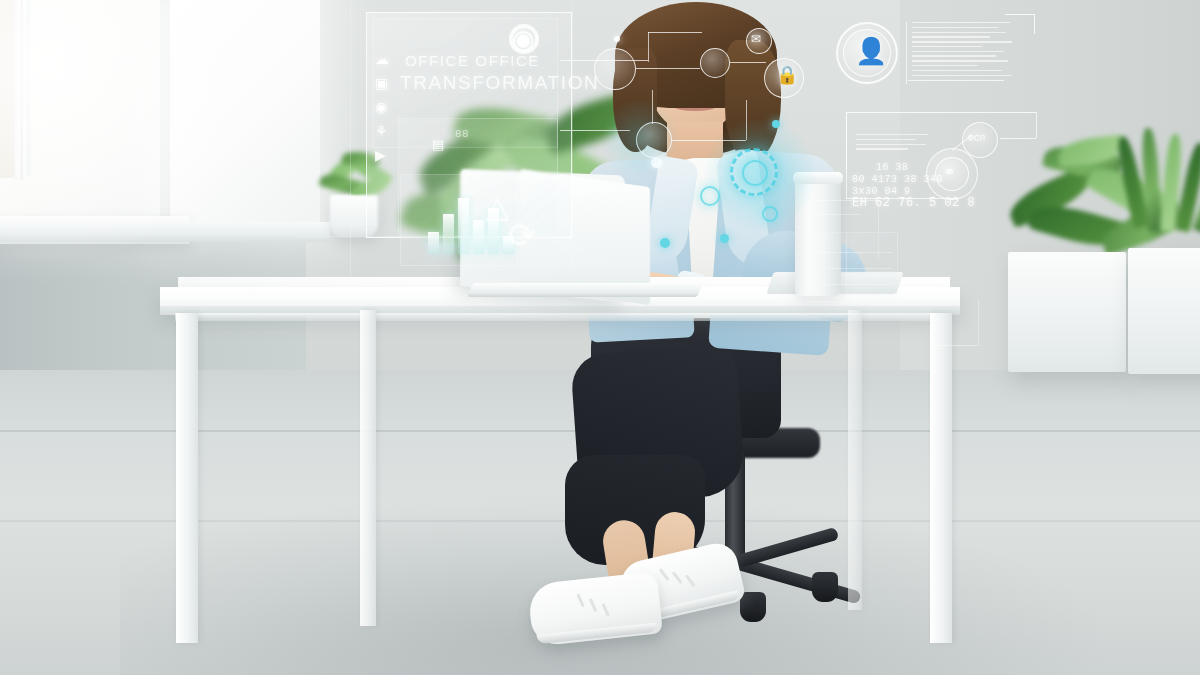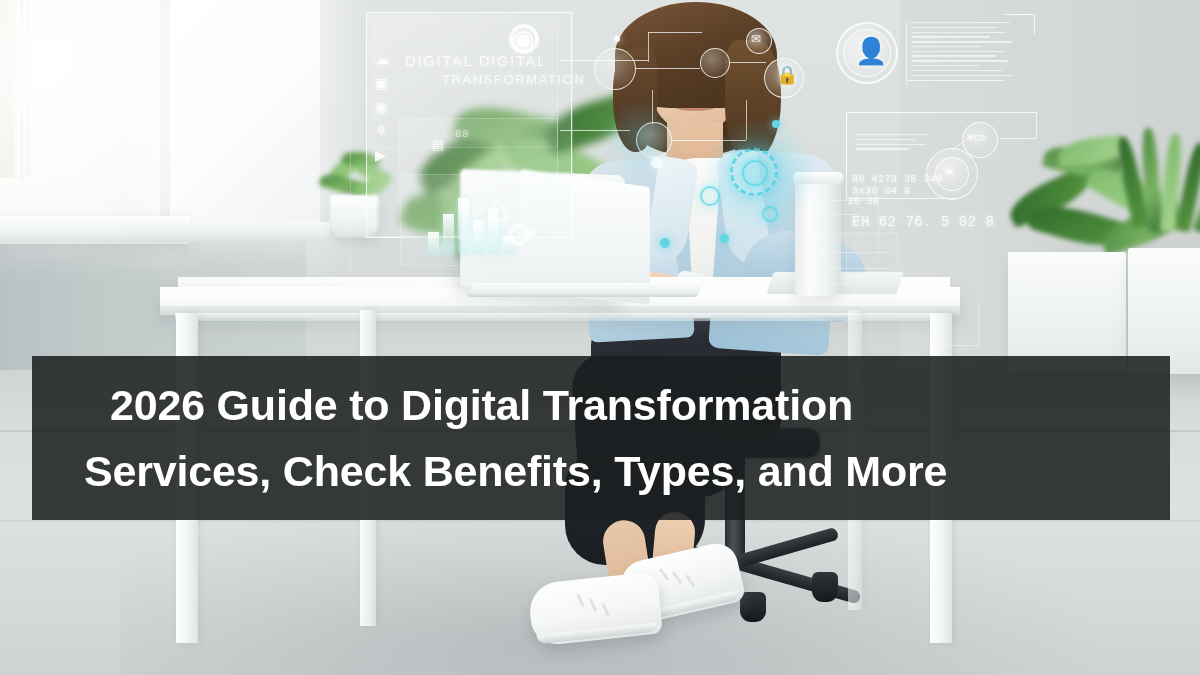--- a/index.html
+++ b/index.html
@@ -632,22 +632,22 @@
   <div class="tumbler"></div>
   <div class="tumbler-lid"></div>
 
   <div class="hud">
 
     <div class="hud-pane" style="left:366px;top:12px;width:206px;height:226px;"></div>
     <div class="hud-pane soft" style="left:372px;top:18px;width:186px;height:130px;opacity:.45;"></div>
     <div class="hud-pane soft" style="left:398px;top:118px;width:160px;height:120px;opacity:.5;"></div>
     <div class="hud-pane soft" style="left:400px;top:174px;width:118px;height:92px;opacity:.45;"></div>
 
-    <div class="hud-title" style="left:405px;top:52px;font-size:15px;">DIGITAL DIGITAL</div>
-    <div class="hud-title" style="left:400px;top:72px;font-size:13px;margin-left:42px;">TRANSFORMATION</div>
+    <div class="hud-title" style="left:405px;top:52px;font-size:15px;">OFFICE OFFICE</div>
+    <div class="hud-title" style="left:400px;top:72px;font-size:19px;">TRANSFORMATION</div>
 
     <div class="hud-ico" style="left:375px;top:52px;font-size:14px;">☁</div>
     <div class="hud-ico" style="left:375px;top:76px;font-size:14px;">▣</div>
     <div class="hud-ico" style="left:375px;top:100px;font-size:14px;">◉</div>
     <div class="hud-ico" style="left:375px;top:124px;font-size:14px;">⚘</div>
     <div class="hud-ico" style="left:375px;top:148px;font-size:14px;">▶</div>
 
     <div class="hud-ico" style="left:512px;top:26px;font-size:26px;">◉</div>
     <div class="hud-ring" style="left:509px;top:24px;width:30px;height:30px;border-width:4px;"></div>
 
@@ -726,24 +726,24 @@
     <div class="hud-vline" style="left:846px;top:112px;height:86px;"></div>
     <div class="hud-line" style="left:846px;top:198px;width:112px;"></div>
 
     <div class="hud-textblock" style="left:856px;top:134px;width:74px;">
       <i style="width:72px;"></i>
         <i style="width:60px;"></i>
         <i style="width:70px;"></i>
         <i style="width:52px;"></i>
     </div>
 
-    <div class="hud-num" style="left:847px;top:162px;font-size:10px;margin-top:34px;">16  38</div>
+    <div class="hud-num" style="left:876px;top:162px;font-size:10px;">16  38</div>
     <div class="hud-num" style="left:852px;top:174px;font-size:10px;">80 4173 38  349</div>
     <div class="hud-num" style="left:852px;top:186px;font-size:10px;">3x30   04  9</div>
-    <div class="hud-num" style="left:852px;top:214px;font-size:14px;font-family:Liberation Mono, monospace;">EH 62 76. 5 02 8</div>
+    <div class="hud-num" style="left:852px;top:196px;font-size:12px;font-family:Liberation Mono, monospace;">EH 62 76. 5 02 8</div>
 
     <div class="hud-ring" style="left:962px;top:122px;width:36px;height:36px;"></div>
     <div class="hud-num" style="left:968px;top:134px;font-size:9px;">ФСП</div>
     <div class="hud-ring" style="left:926px;top:148px;width:52px;height:52px;"></div>
     <div class="hud-ring" style="left:935px;top:157px;width:34px;height:34px;"></div>
     <div class="hud-ico" style="left:943px;top:164px;font-size:15px;">⚭</div>
     <div class="hud-line" style="left:952px;top:150px;width:26px;transform:rotate(-38deg);transform-origin:left center;"></div>
 
     <div class="hud-bracket" style="left:930px;top:318px;width:48px;height:28px;border-top:none;border-right:none;opacity:.55;"></div>
     <div class="hud-vline" style="left:978px;top:300px;height:46px;opacity:.5;"></div>
@@ -756,18 +756,14 @@
     <div class="hud-line" style="left:812px;top:268px;width:80px;opacity:.45;"></div>
     <div class="hud-line" style="left:812px;top:284px;width:80px;opacity:.45;"></div>
     <div class="hud-vline" style="left:846px;top:232px;height:70px;opacity:.4;"></div>
 
     <div class="hud-vline" style="left:350px;top:0px;height:300px;opacity:.35;"></div>
     <div class="hud-vline" style="left:572px;top:0px;height:268px;opacity:.3;"></div>
     <div class="hud-line" style="left:300px;top:236px;width:280px;opacity:.3;"></div>
     <div class="hud-line" style="left:366px;top:12px;width:206px;opacity:.5;"></div>
   </div>
 
-  <div class="title-overlay">
-    <div class="title-line">2026 Guide to Digital Transformation</div>
-    <div class="title-line l2">Services, Check Benefits, Types, and More</div>
-  </div>
 
 </div>
 
 </body></html>

